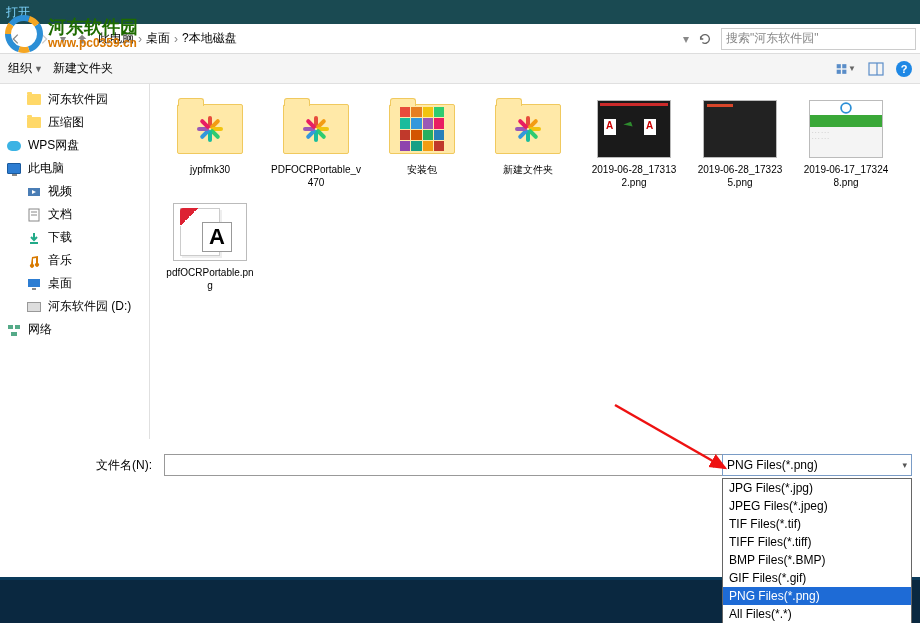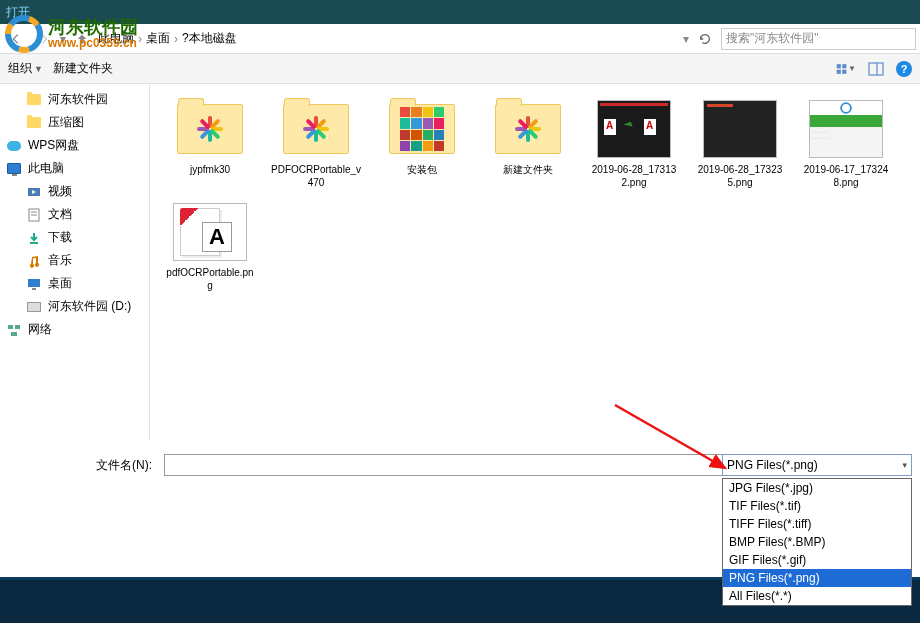--- a/index.html
+++ b/index.html
@@ -400,20 +400,21 @@
     <div class="filename-label">文件名(N):</div>
     <input class="filename-input" value="" style="">
     <span style="font-size:9px;color:#666;margin-left:-18px;z-index:2">▾</span>
     <div class="filetype-select">
       <span>PNG Files(*.png)</span>
       <span class="chev">▾</span>
     </div>
   </div>
   <div class="dropdown" id="filetype-dd">
       <div class="opt">JPG Files(*.jpg)</div>
+      <div class="opt">JPEG Files(*.jpeg)</div>
       <div class="opt">TIF Files(*.tif)</div>
       <div class="opt">TIFF Files(*.tiff)</div>
       <div class="opt">BMP Files(*.BMP)</div>
       <div class="opt">GIF Files(*.gif)</div>
       <div class="opt sel">PNG Files(*.png)</div>
       <div class="opt">All Files(*.*)</div>
     </div>
 </div>
 
 <svg class="red-arrow" width="140" height="90">

